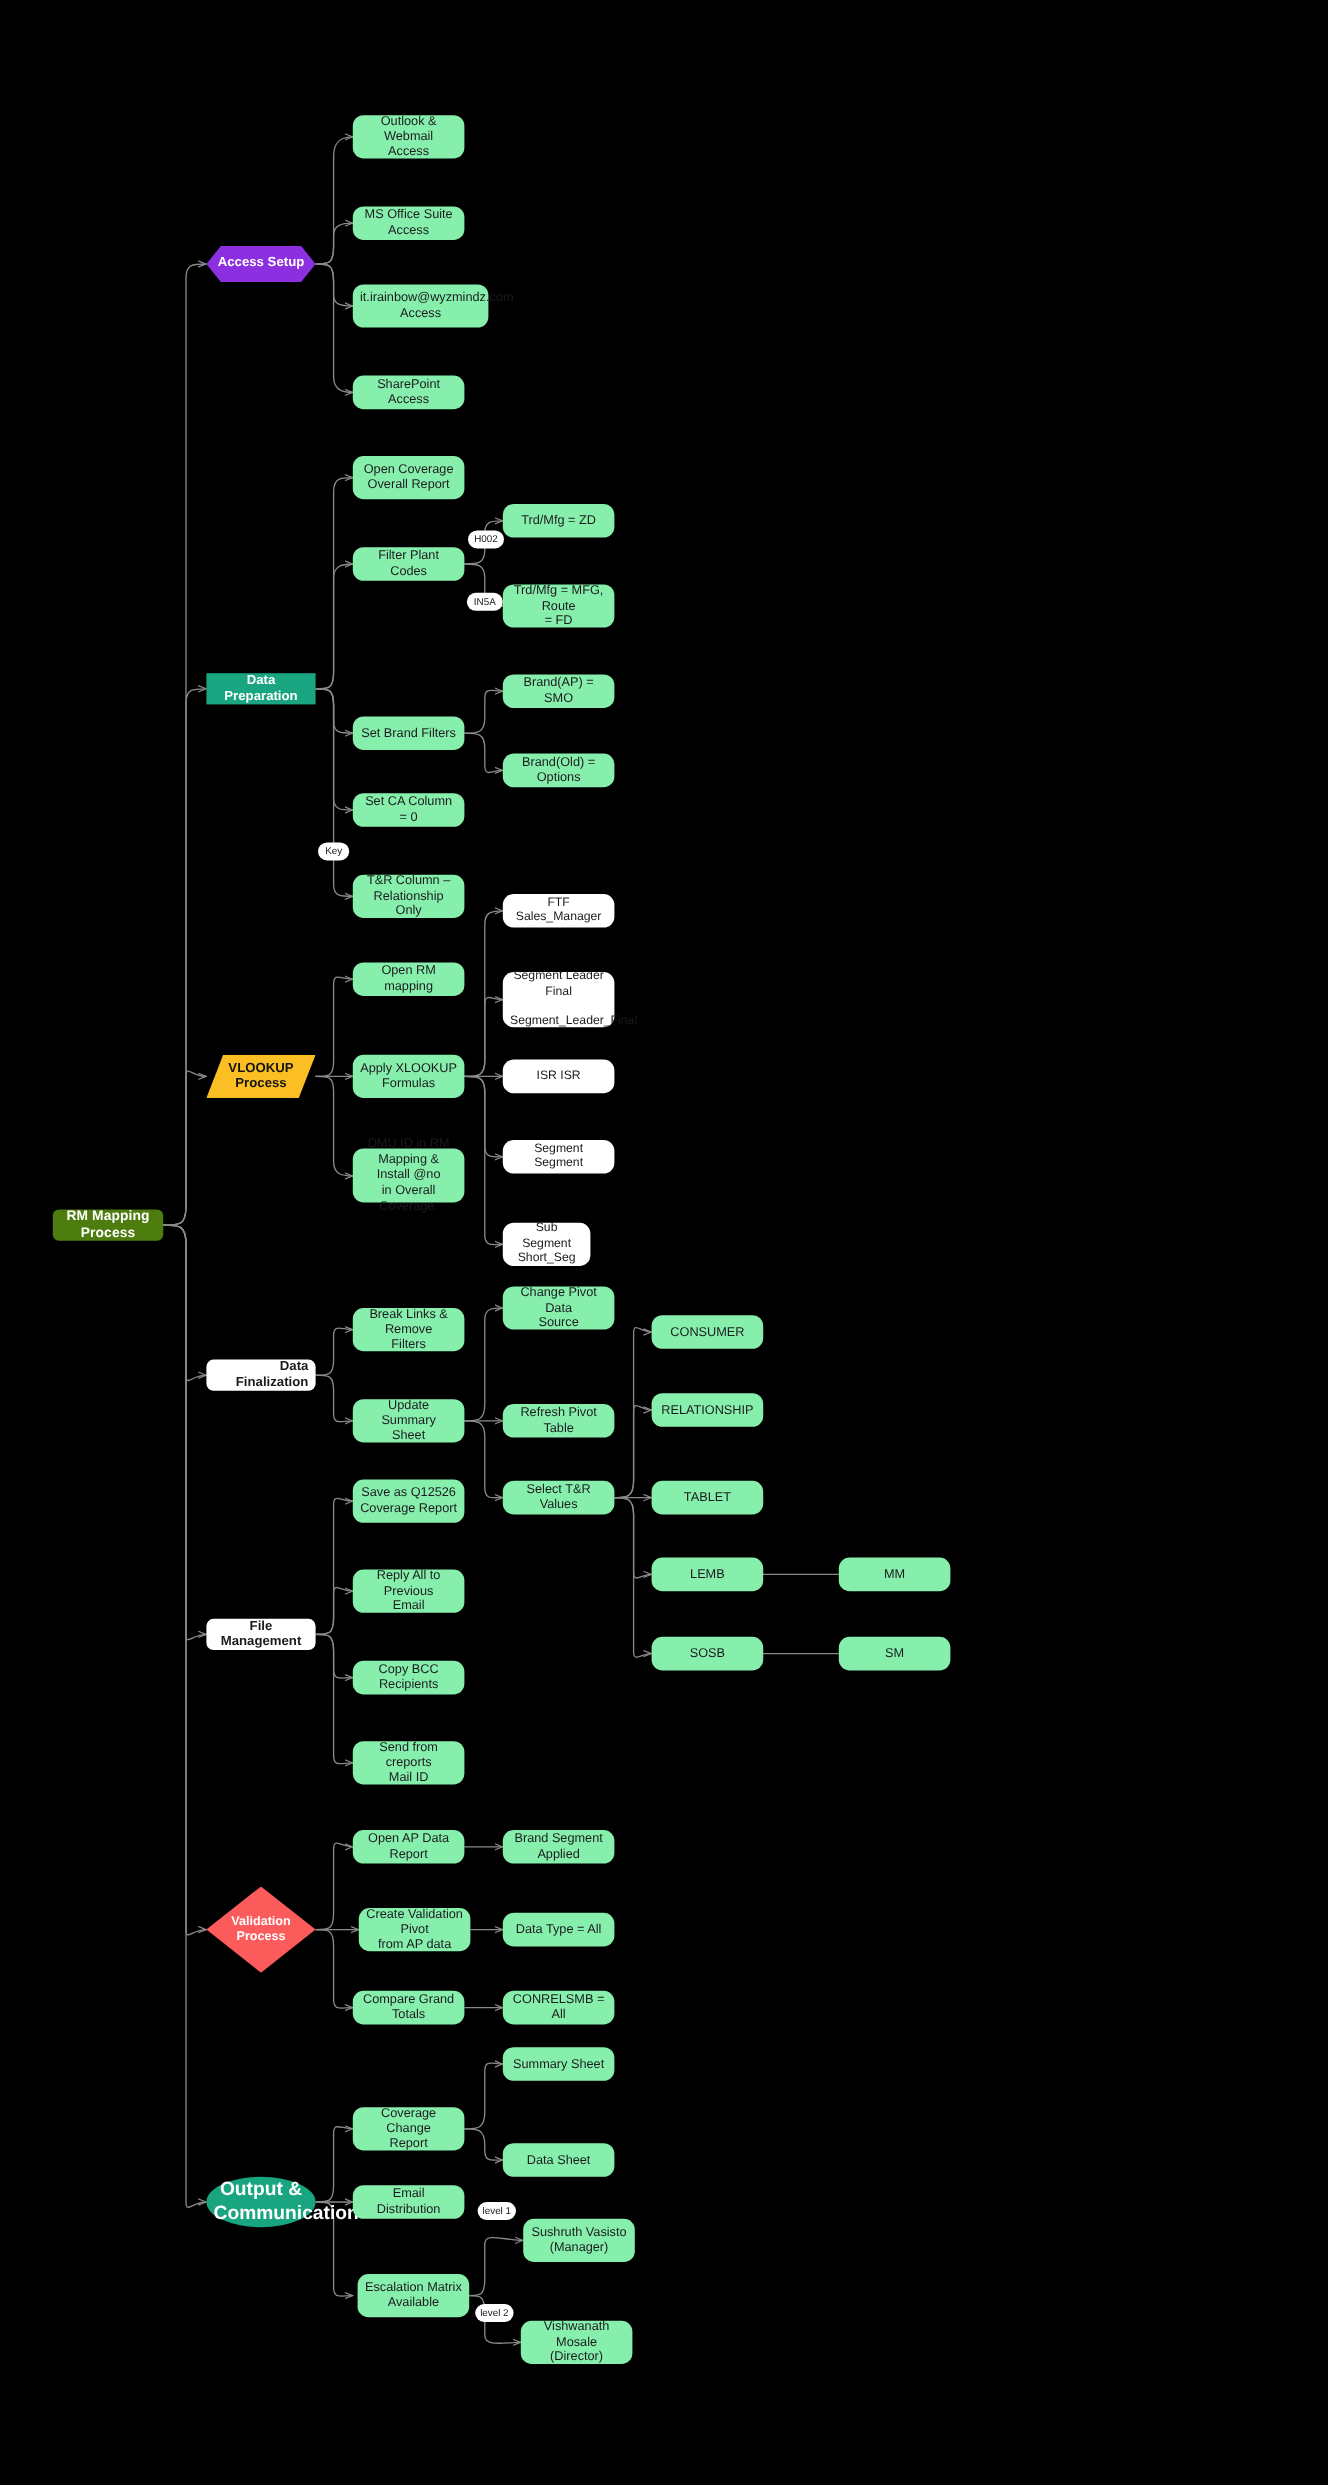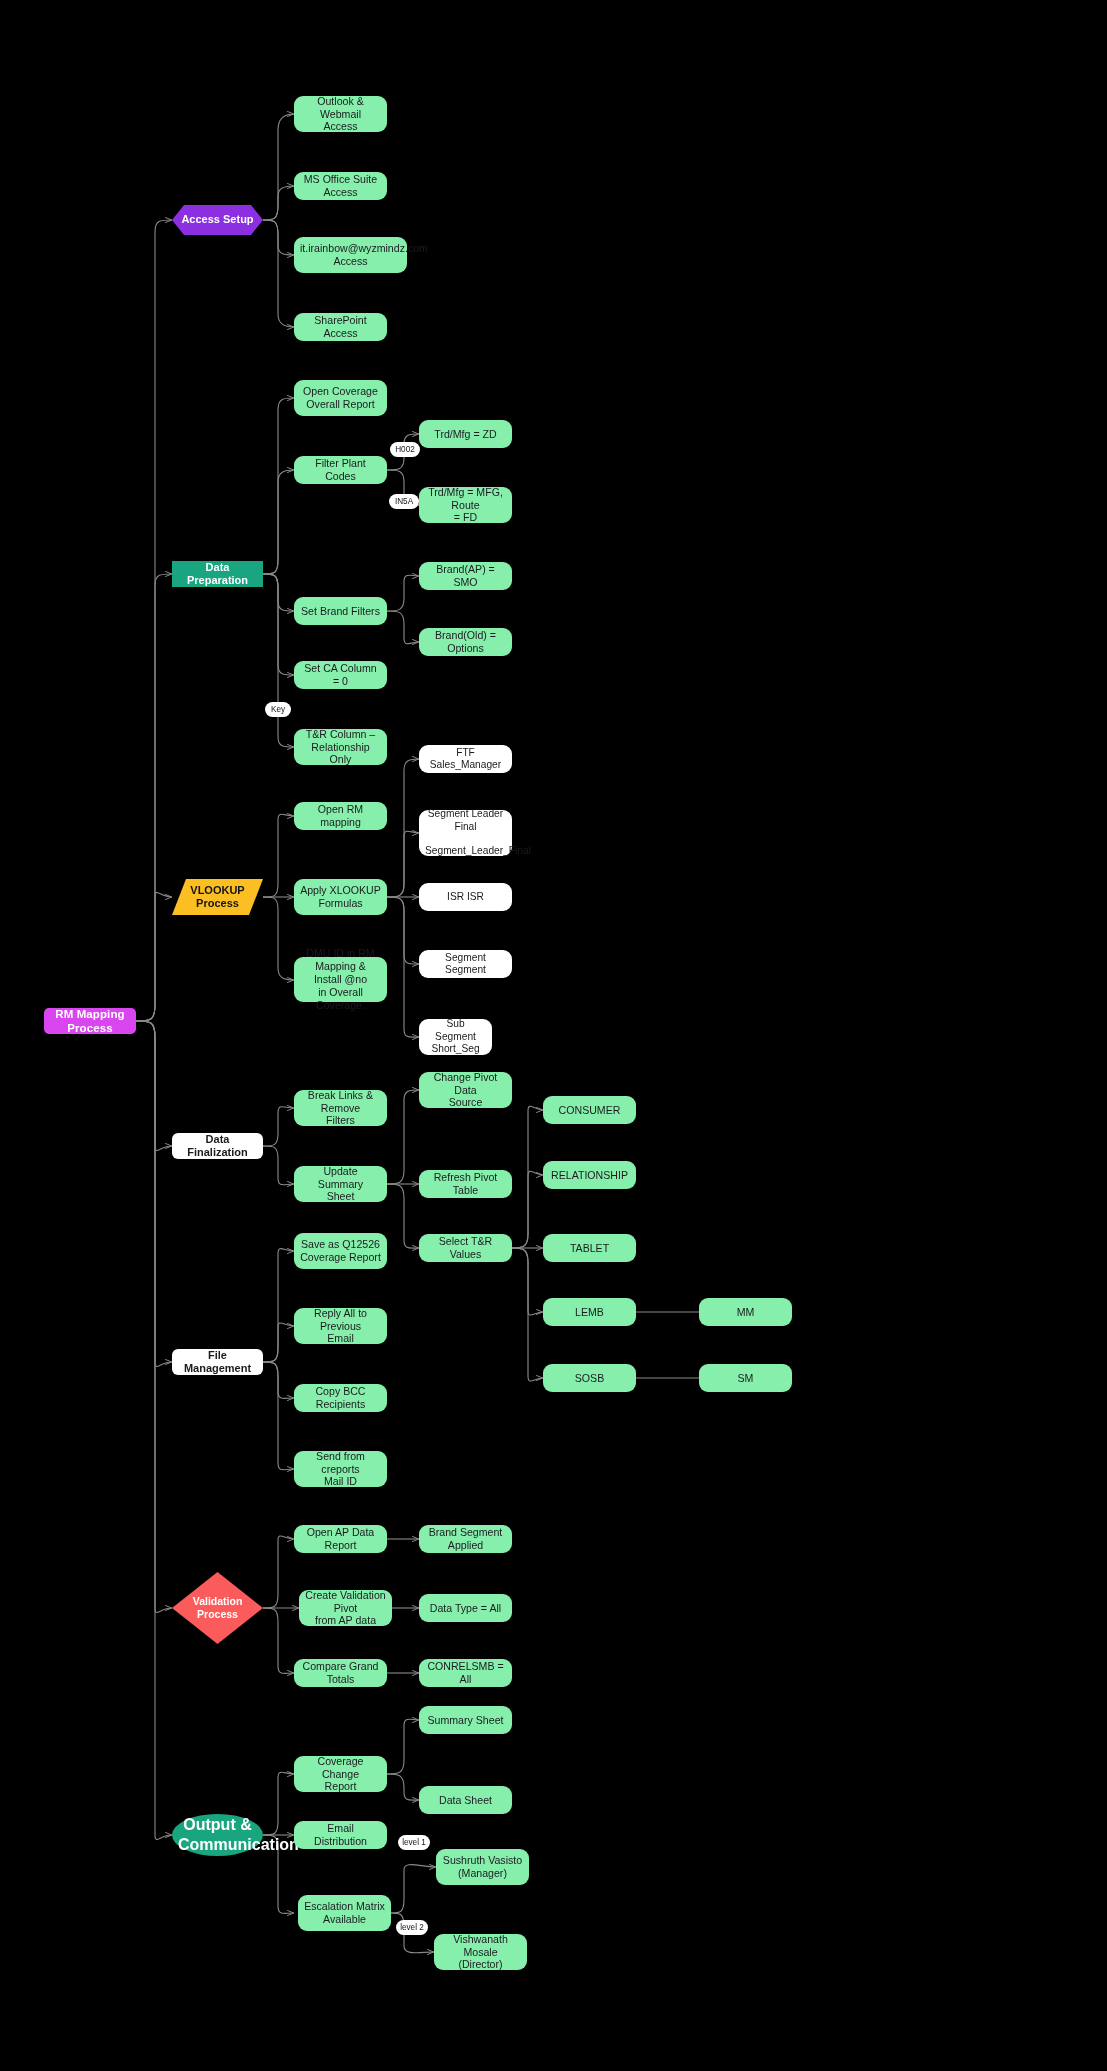--- a/index.html
+++ b/index.html
@@ -34,21 +34,21 @@
   }
   .node .lbl {
     display: block;
     width: 100%;
     padding: 0 6px;
     box-sizing: border-box;
     white-space: pre-line;
   }
   
   .n-root {
-    background: #d946ef;
+    background: #4d7c0f;
     color: #ffffff;
     border-radius: 5px;
     font-size: 11.5px;
     font-weight: bold;
     letter-spacing: .1px;
   }
   .n-leaf {
     background: #86efac;
     color: #1b1b1f;
     border-radius: 9px;
@@ -313,21 +313,21 @@
     <span class="lbl">ISR    ISR</span>
   </div>
   <div class="node n-leaf-sm" style="left:419px; top:950px; width:93px; height:28px;">
     <span class="lbl">Segment    Segment</span>
   </div>
   <div class="node n-leaf-sm" style="left:419px; top:1019px; width:73px; height:36px;">
     <span class="lbl">Sub Segment
 Short_Seg</span>
   </div>
 
-  <div class="node n-round" style="left:172px; top:1133px; width:91px; height:26px;">
+  <div class="node n-round" style="left:172px; top:1133px; width:91px; height:26px;text-align:right;">
     <span class="lbl">Data Finalization</span>
   </div>
   <div class="node n-leaf" style="left:294px; top:1090px; width:93px; height:36px;">
     <span class="lbl">Break Links &amp; Remove
 Filters</span>
   </div>
   <div class="node n-leaf" style="left:294px; top:1166px; width:93px; height:36px;">
     <span class="lbl">Update Summary
 Sheet</span>
   </div>

